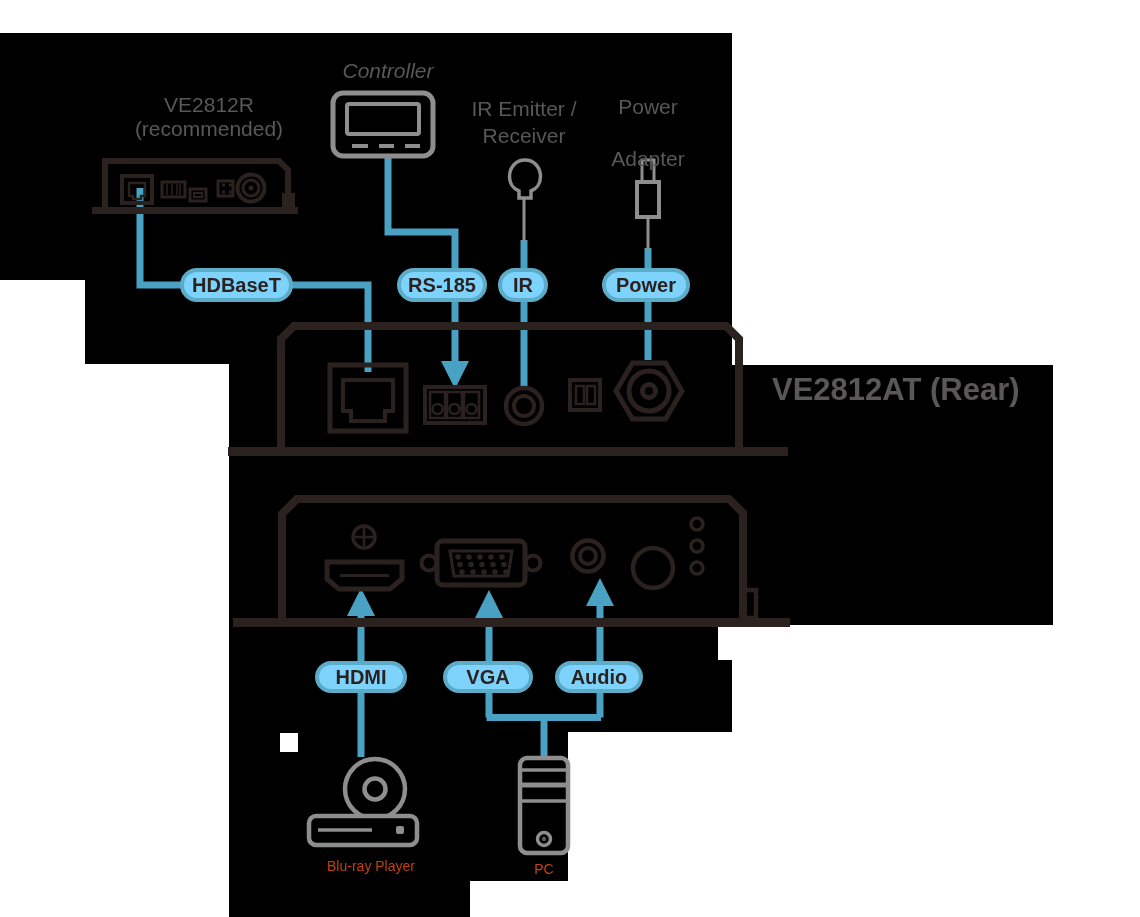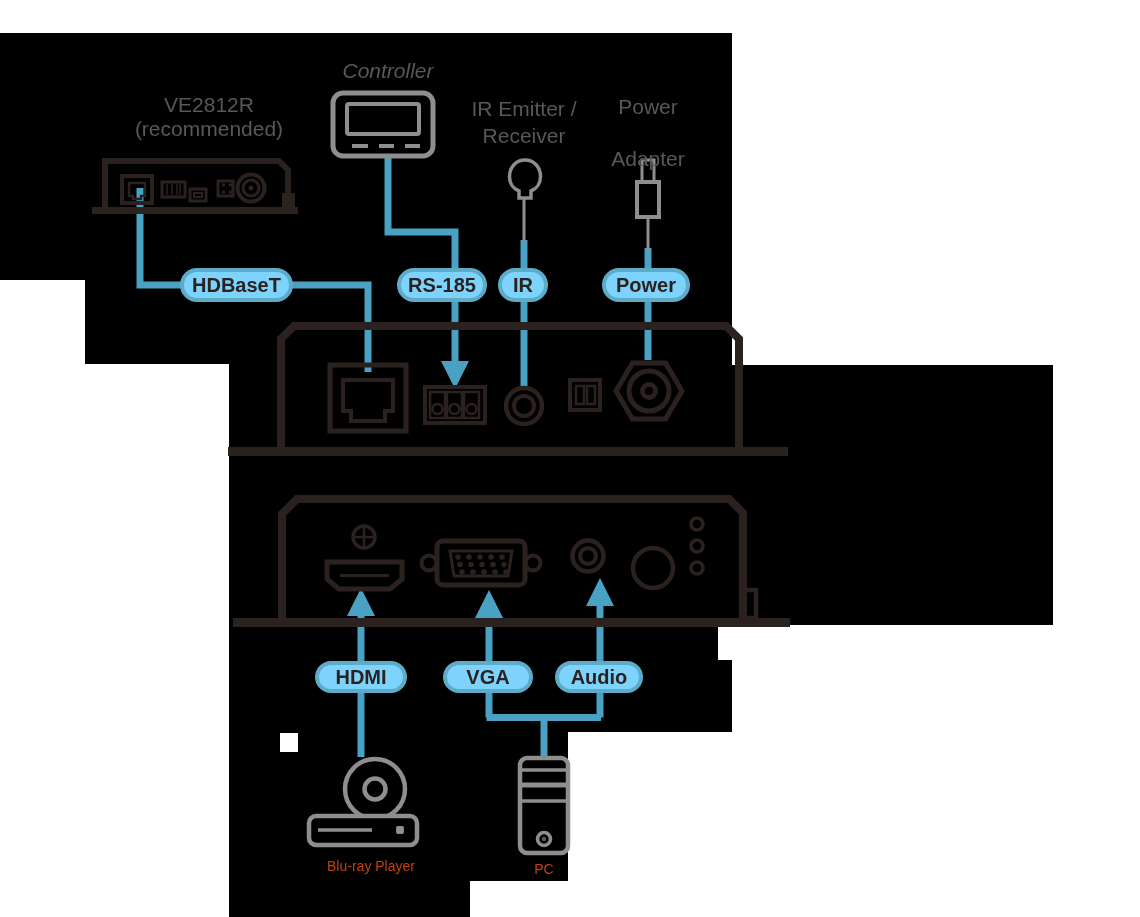--- a/index.html
+++ b/index.html
@@ -159,16 +159,17 @@
   <div class="pill" style="left:443px;top:661px;width:90px;height:32px;">VGA</div>
   <div class="pill" style="left:555px;top:661px;width:88px;height:32px;">Audio</div>
 
   <div class="lbl" style="left:262px;top:59px;width:252px;font-style:italic;">Controller</div>
   <div class="lbl" style="left:133px;top:93px;width:152px;">VE2812R</div>
   <div class="lbl" style="left:133px;top:117px;width:152px;">(recommended)</div>
   <div class="lbl" style="left:449px;top:97px;width:150px;">IR Emitter /</div>
   <div class="lbl" style="left:449px;top:124px;width:150px;">Receiver</div>
   <div class="lbl" style="left:573px;top:95px;width:150px;">Power</div>
   <div class="lbl" style="left:573px;top:123px;width:150px;margin-top:24px;">Adapter</div>
+  <div class="lbl-big" style="left:772px;top:372px;">VE2812AT (Rear)</div>
   <div class="lbl-dark" style="left:296px;top:858px;width:150px;">Blu-ray Player</div>
   <div class="lbl-dark" style="left:469px;top:861px;width:150px;">PC</div>
 
 </div>
 
 </body></html>

